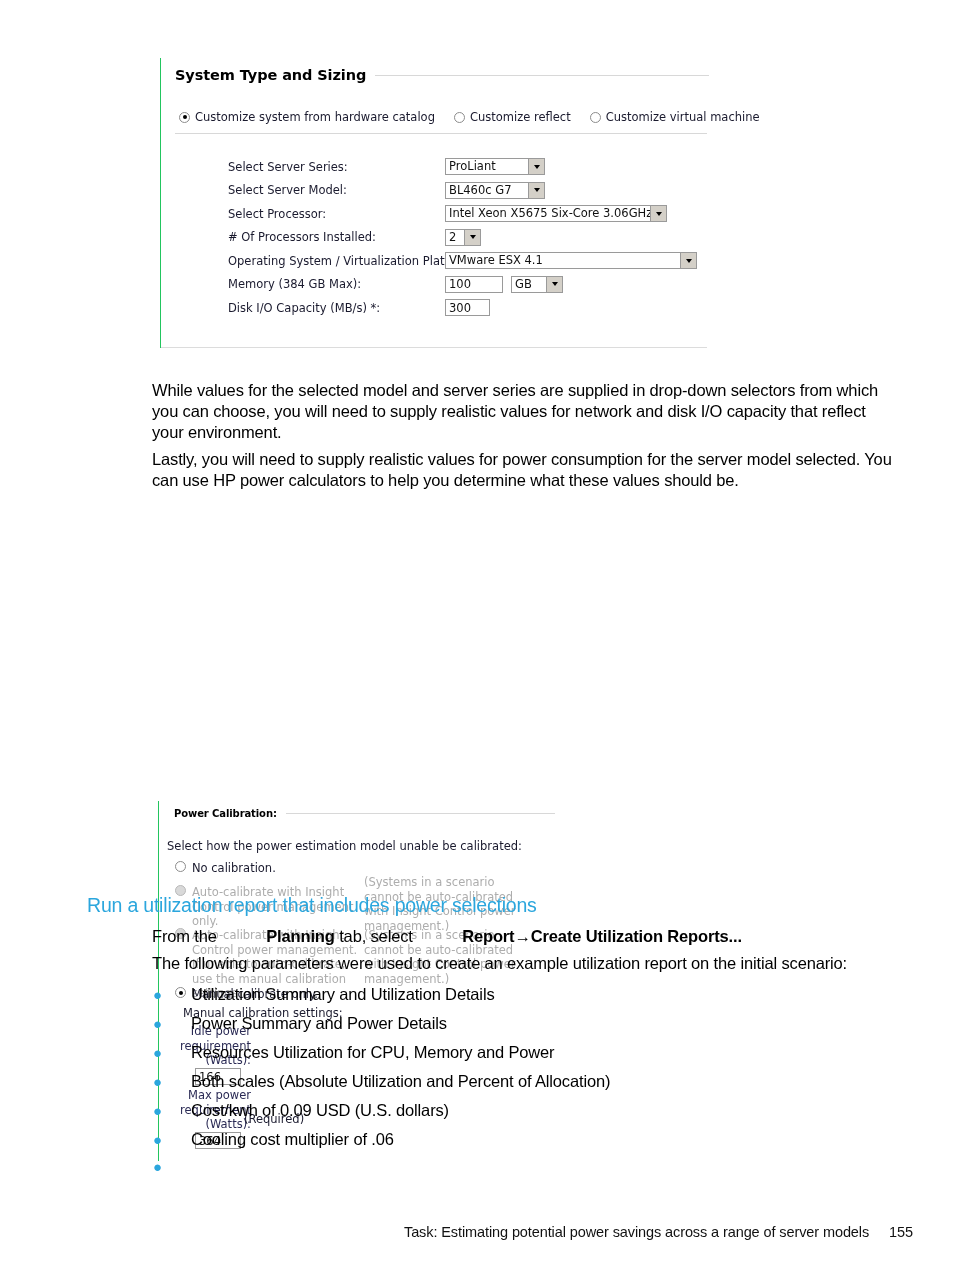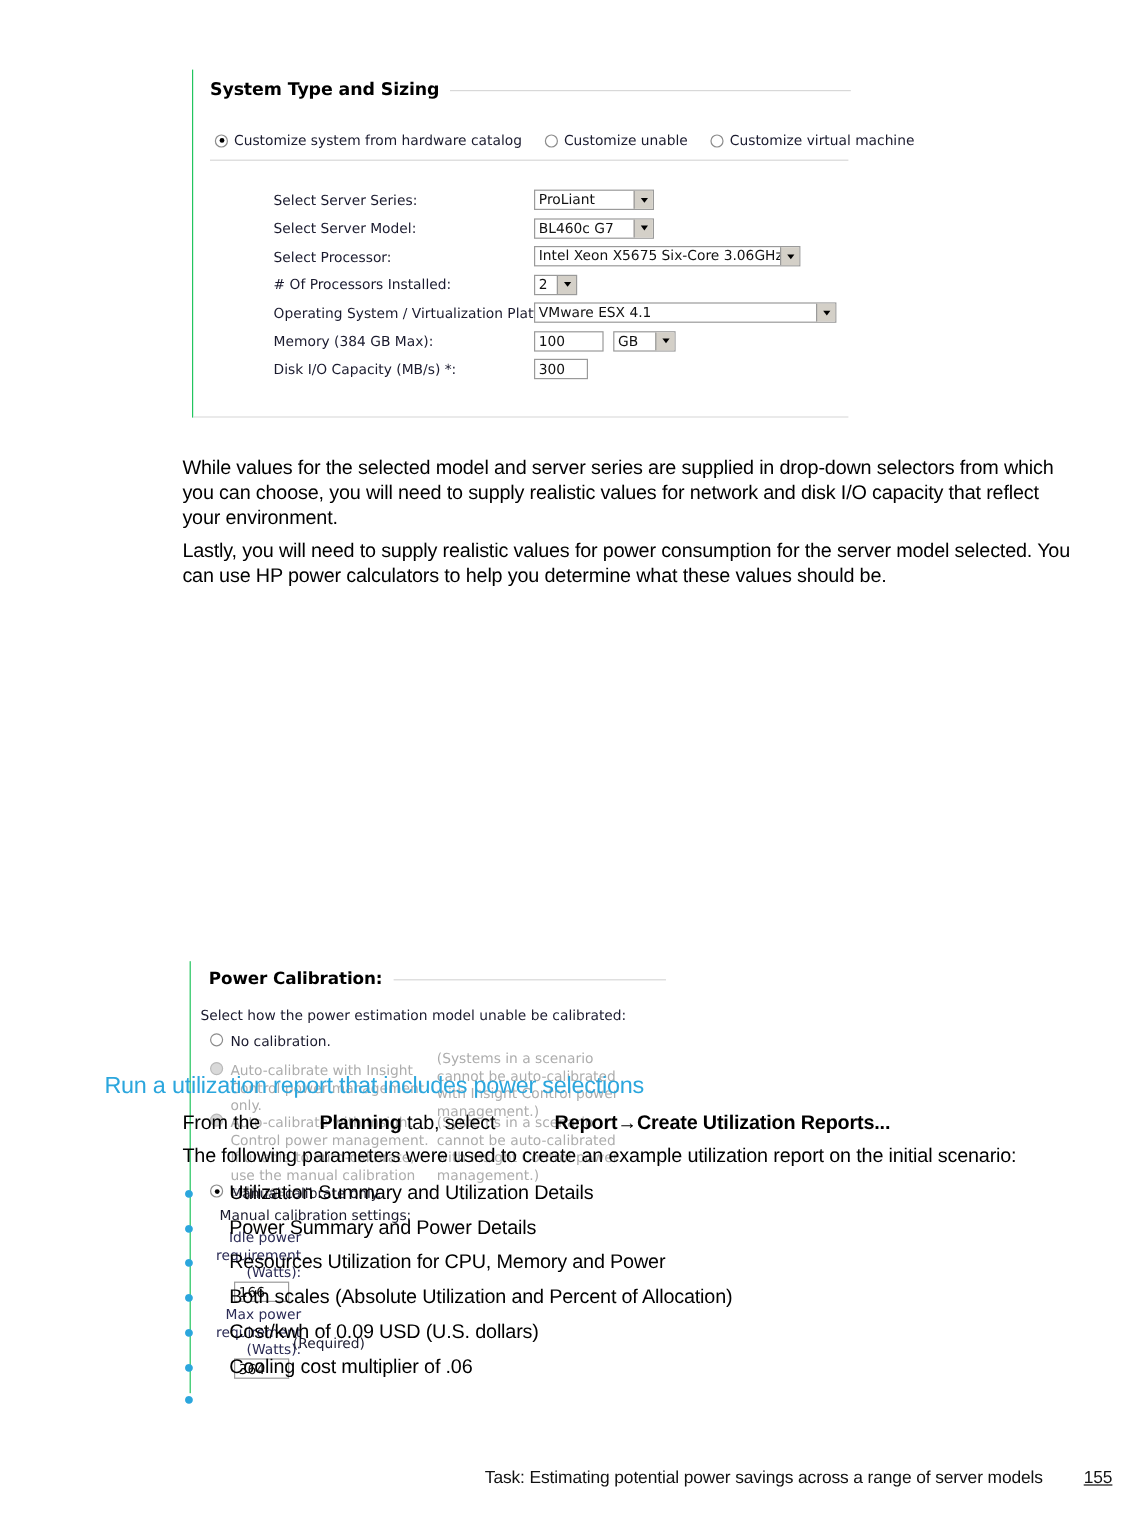--- a/index.html
+++ b/index.html
@@ -188,21 +188,21 @@
   .form-row .flabel { width: 217px; }
 
   
   #panel-power {
     left: 158px;
     top: 511px;
     width: 396px;
     height: 360px;
   }
   #panel-power .legend-row { padding-left: 15px; padding-top: 7px; }
-  #panel-power .legend-text { font-size: 14px; }
+  #panel-power .legend-text { font-size: 10px; }
   .pc-intro {
     position: absolute;
     left: 8px;
     top: 38px;
     font-size: 11.5px;
     color: #1a1a2e;
     white-space: nowrap;
   }
   .pc-opt {
     position: absolute;
@@ -265,40 +265,40 @@
     font-size: 15px;
     line-height: 1;
   }
   .footer {
     position: absolute;
     font-family: "Liberation Sans", sans-serif;
     font-size: 14.5px;
     color: #111;
     letter-spacing: -0.1px;
   }
-  .footer .pageno { margin-left: 34px; text-decoration: underline; }
+  .footer .pageno { margin-left: 20px; }
   b { font-weight: bold; margin-left: 45px; }
 </style>
 </head>
 <body>
 
 <div class="ui-shot fieldset" id="panel-system">
   <div class="legend-row">
     <span class="legend-text">System Type and Sizing</span>
     <span class="legend-rule"></span>
   </div>
 
   <div class="radio-row">
     <span class="opt">
       <span class="radio checked"></span>
       <span>Customize system from hardware catalog</span>
     </span>
     <span class="opt">
       <span class="radio"></span>
-      <span>Customize unable</span>
+      <span>Customize reflect</span>
     </span>
     <span class="opt">
       <span class="radio"></span>
       <span>Customize virtual machine</span>
     </span>
   </div>
 
   <div class="hrule-under-radios"></div>
 
   <div class="form-grid">

